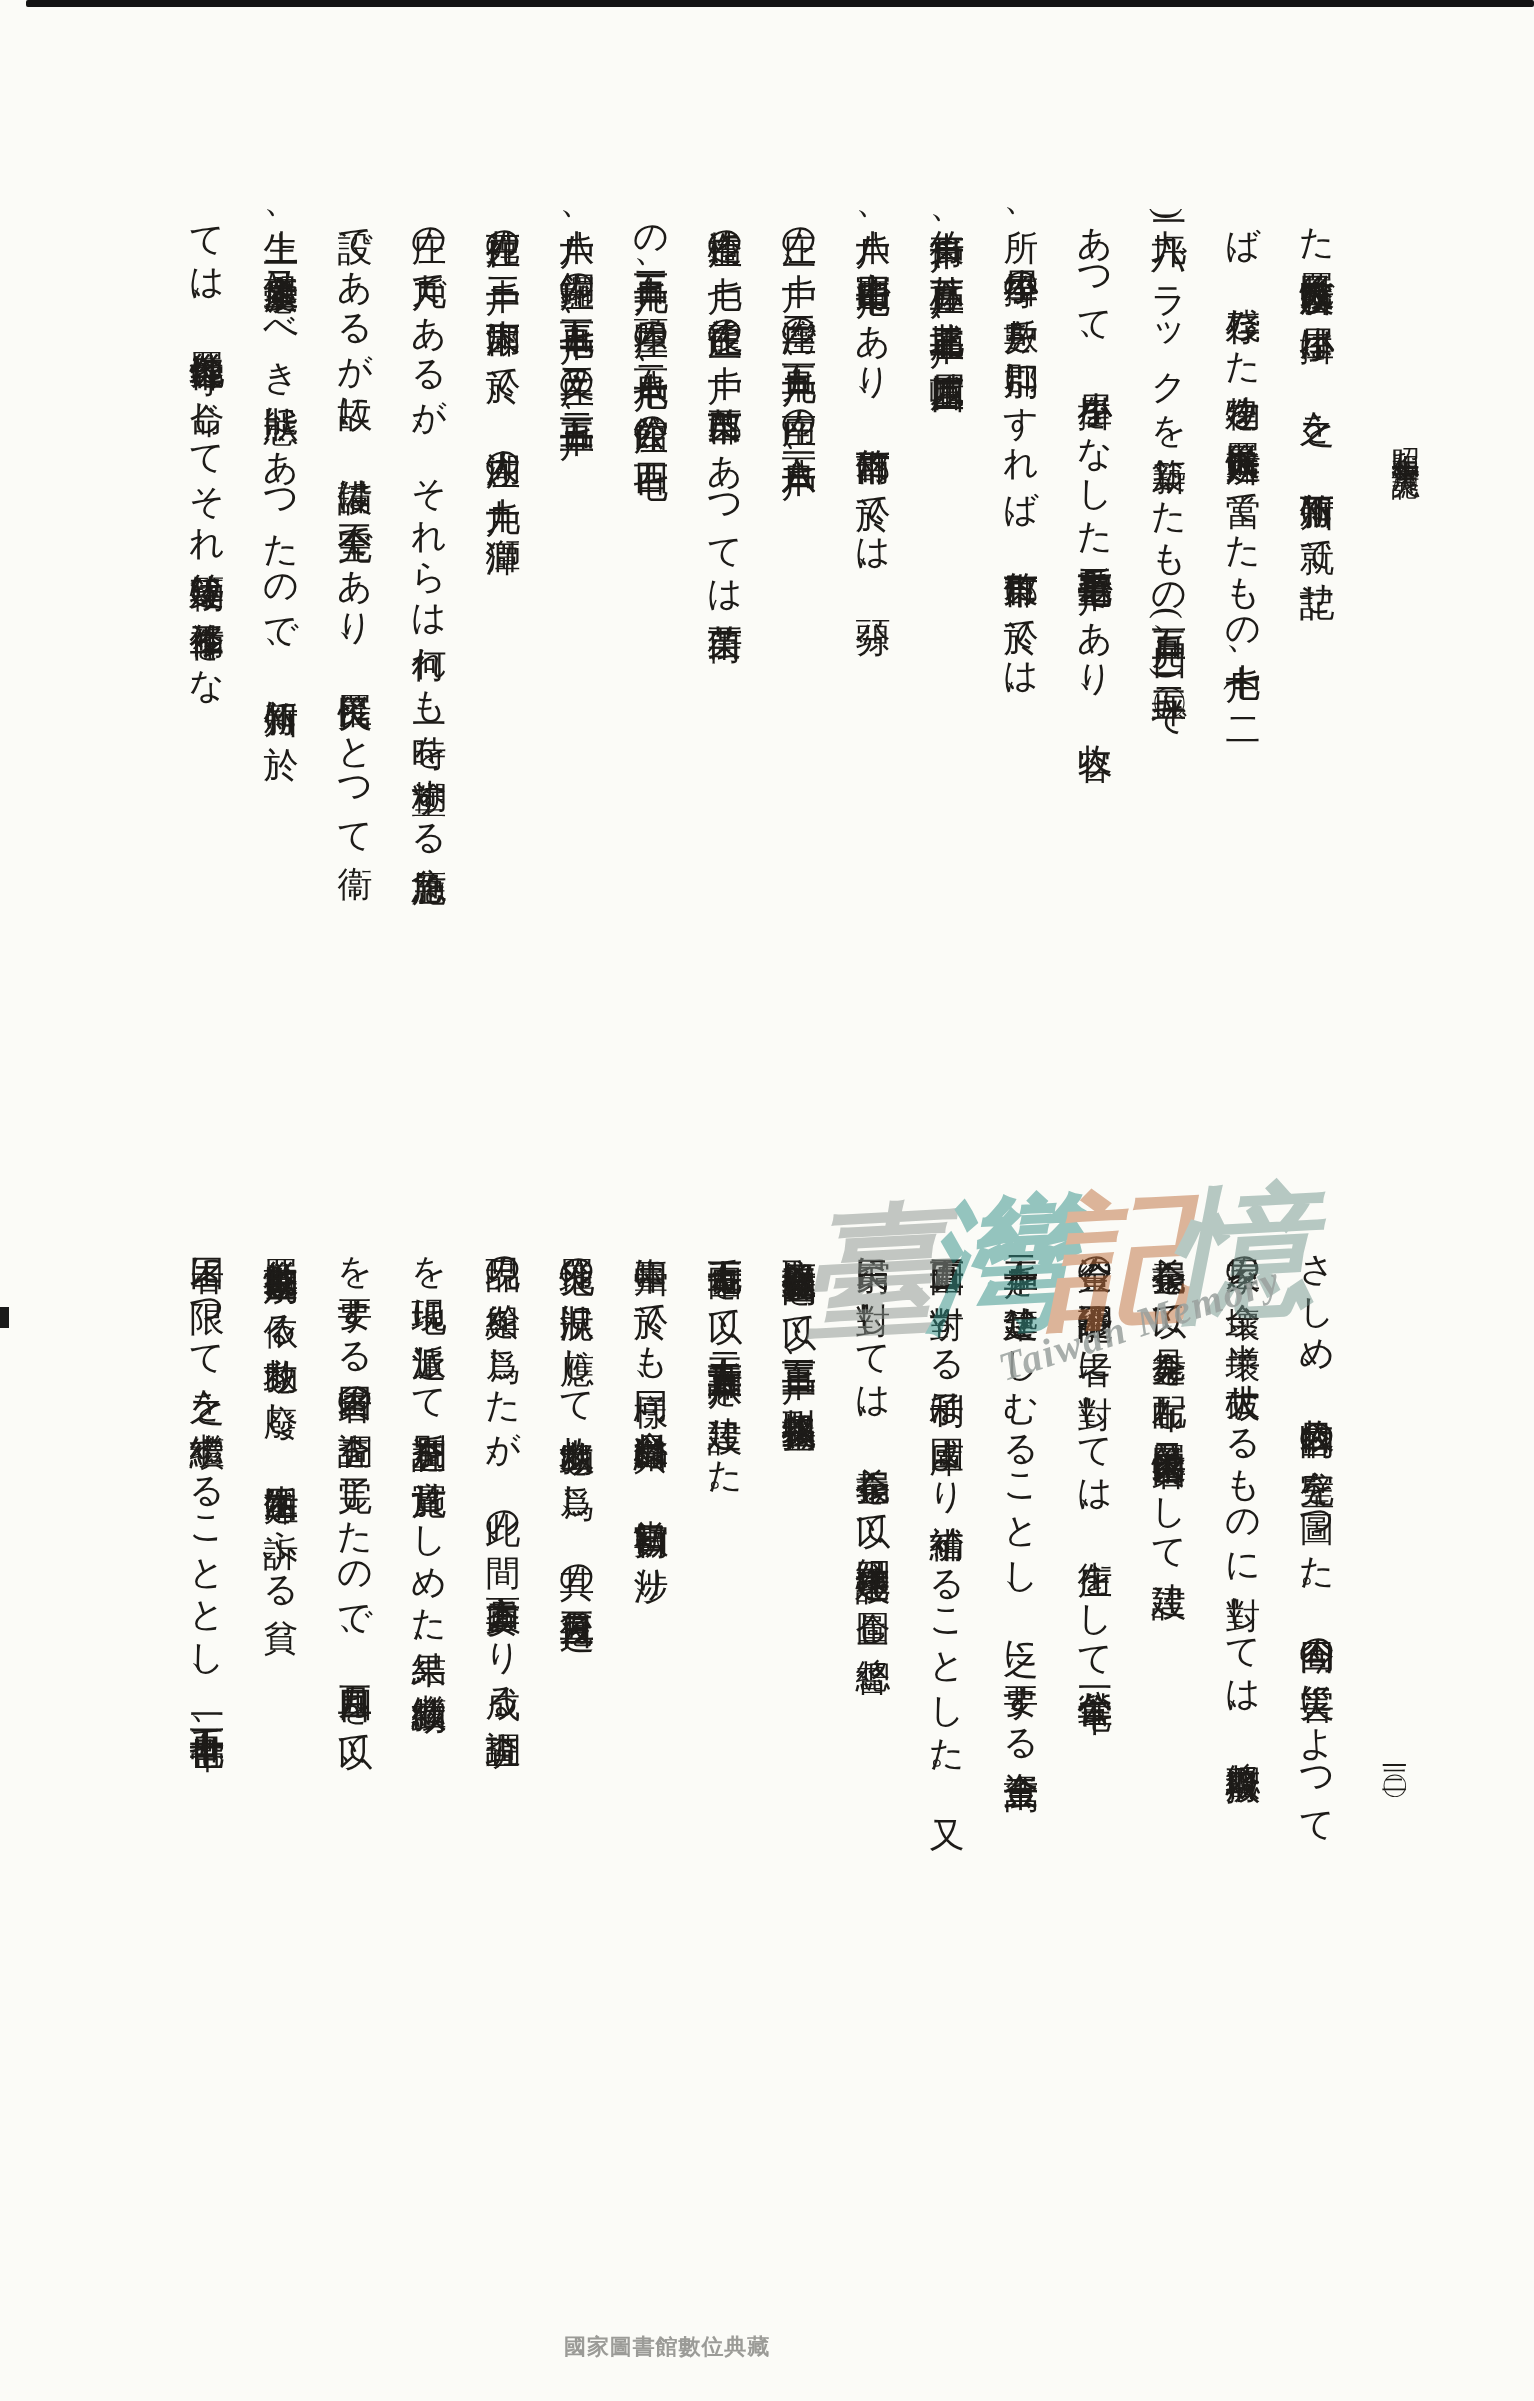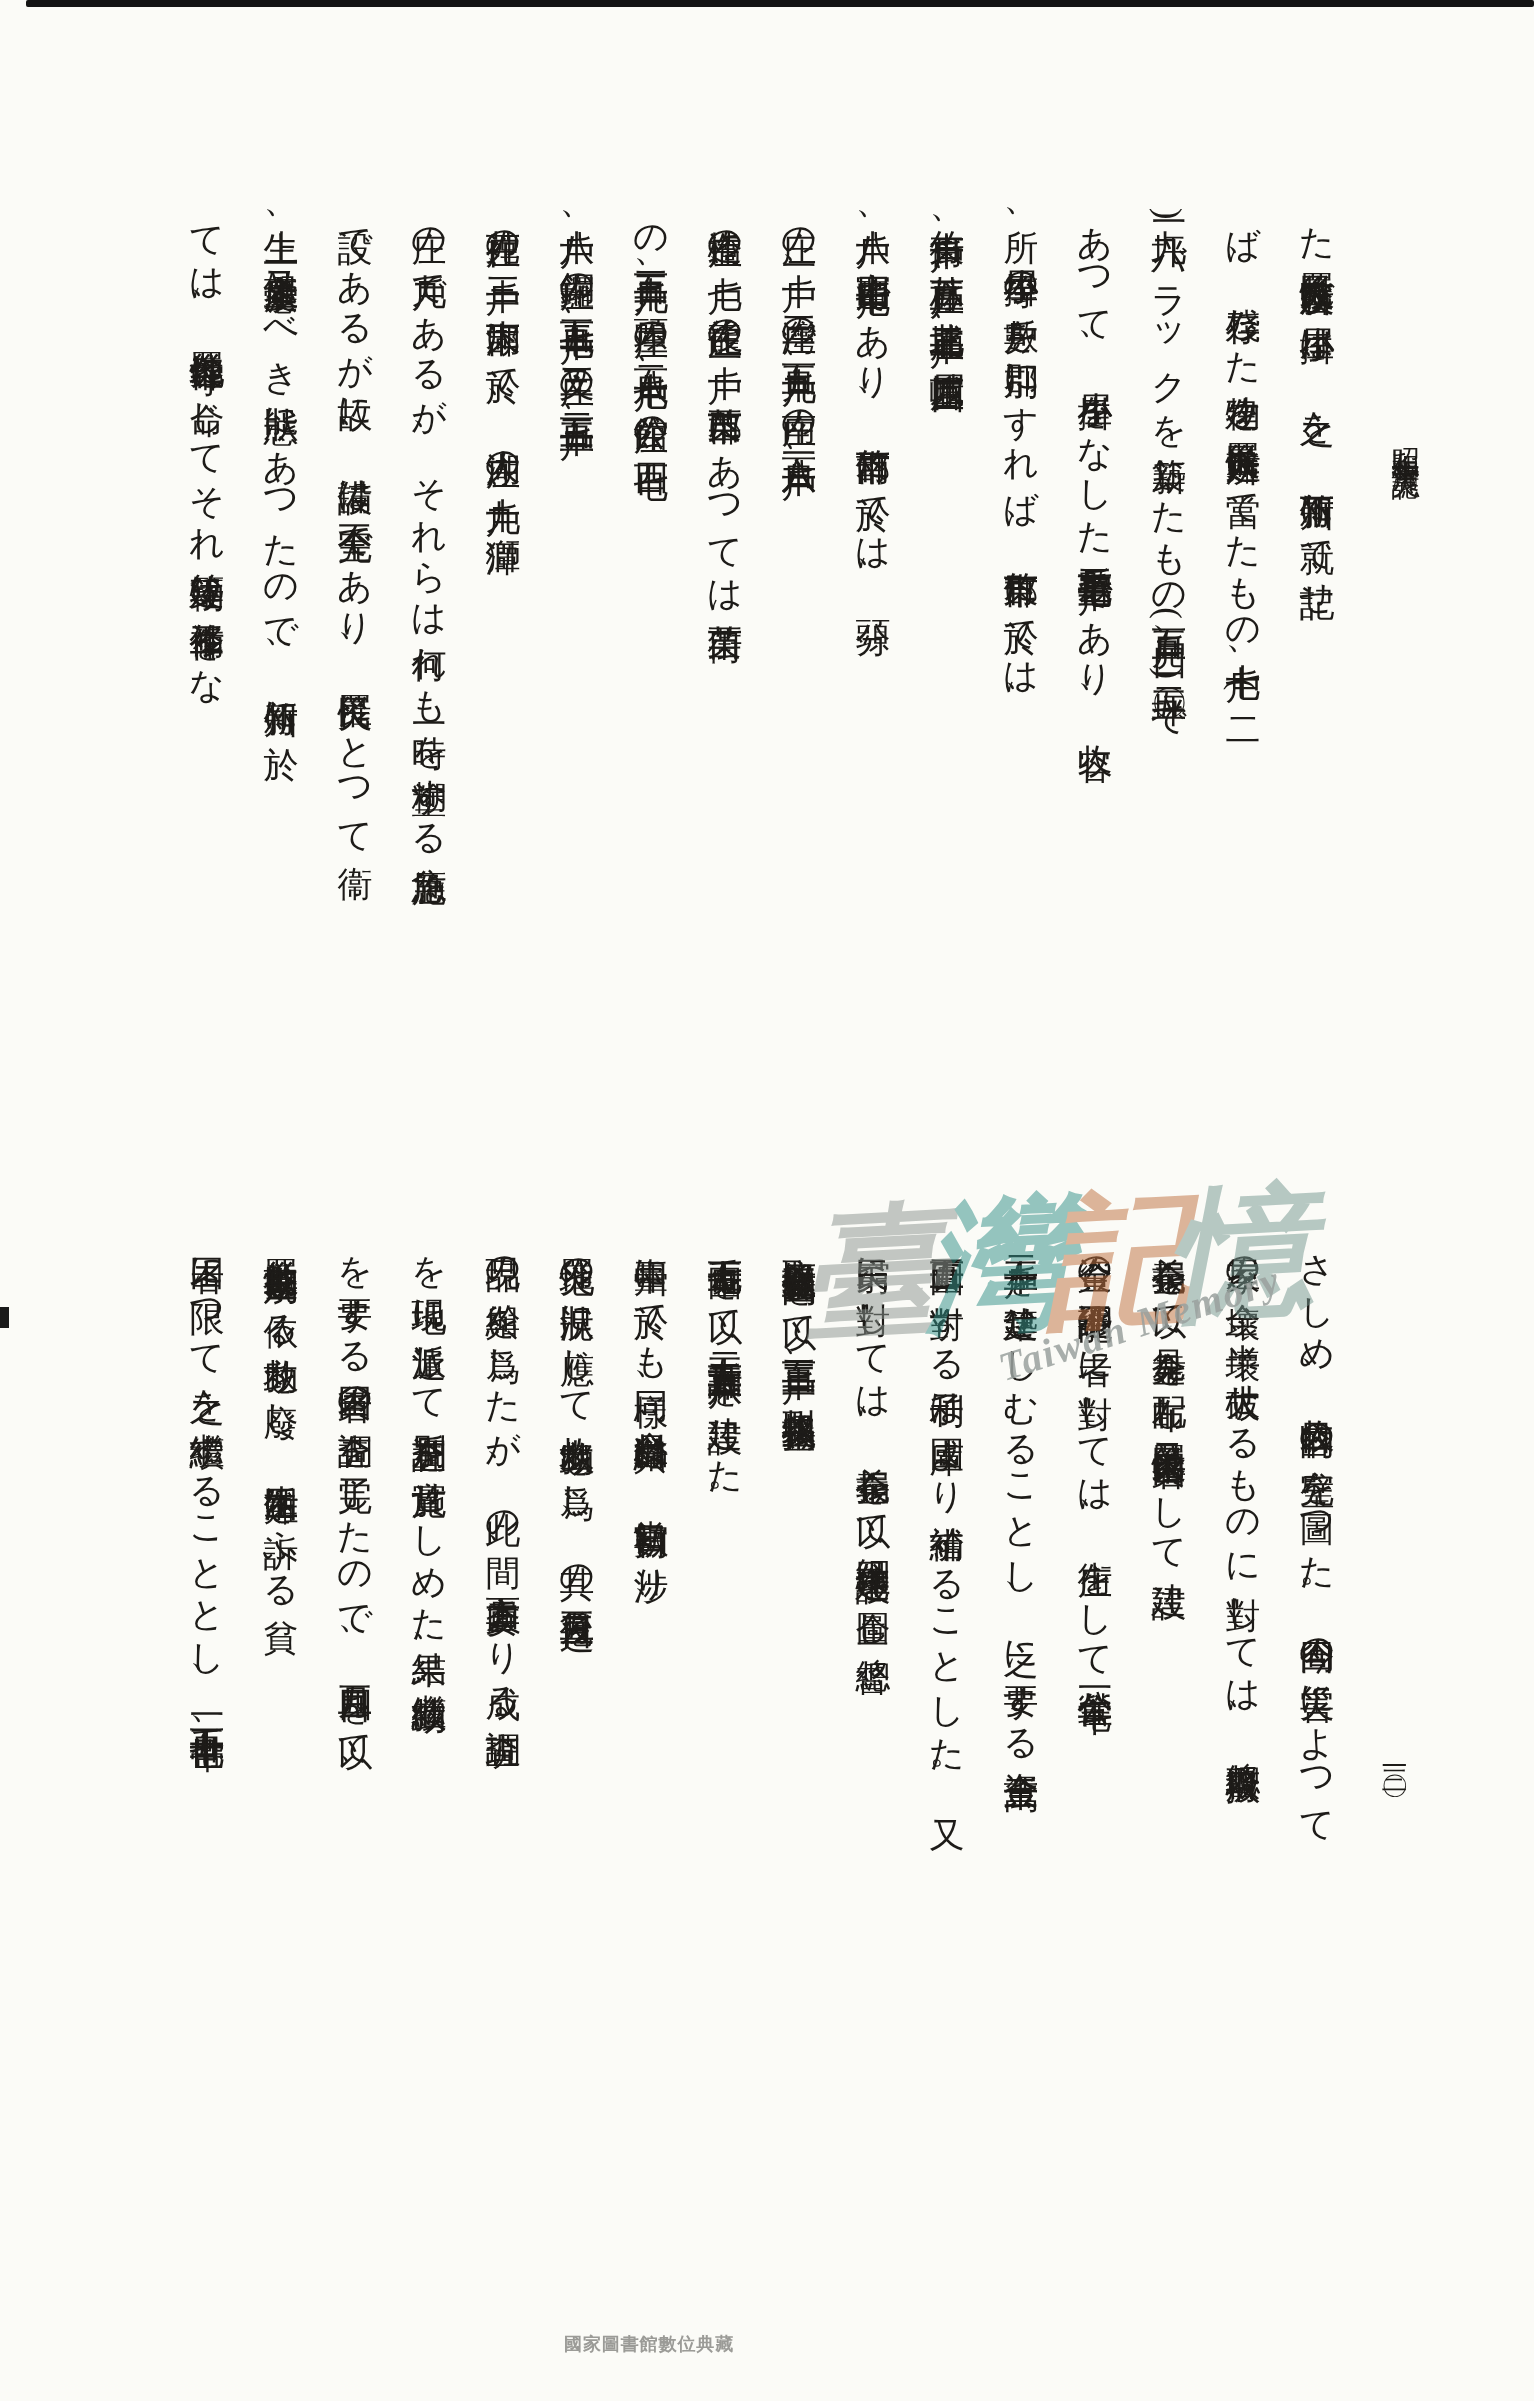--- a/index.html
+++ b/index.html
@@ -63,21 +63,21 @@
     font-size:40px;font-style:italic;font-weight:bold;
     color:#9aa19e;opacity:0.85;
     transform:rotate(-18deg);
     transform-origin:left center;
     letter-spacing:1.9px;
     pointer-events:none;
     font-family:"Liberation Serif", serif;
   }
   .footer-caption{
     position:absolute;top:2332px;left:564px;
-    font-size:18px;letter-spacing:0.9px;
+    font-size:22px;letter-spacing:0.9px;
     color:#9b9b97;font-weight:bold;
     font-family:Liberation Serif, serif;
   }
 </style>
 </head>
 <body>
 
 <div class="scan-line-top"></div>
 <div class="scan-mark-left"></div>
 

